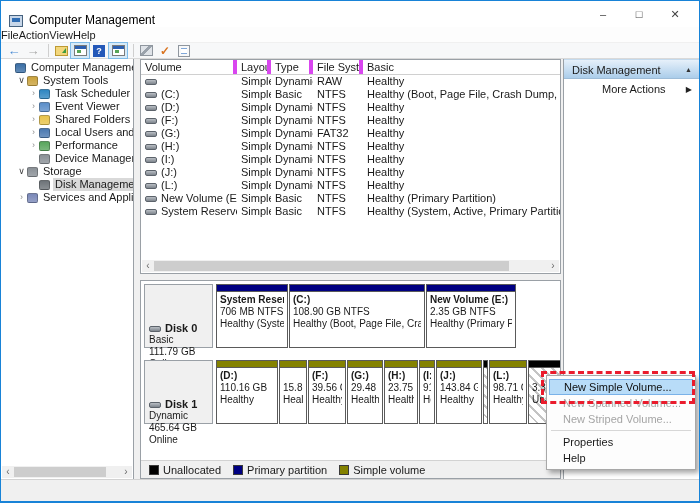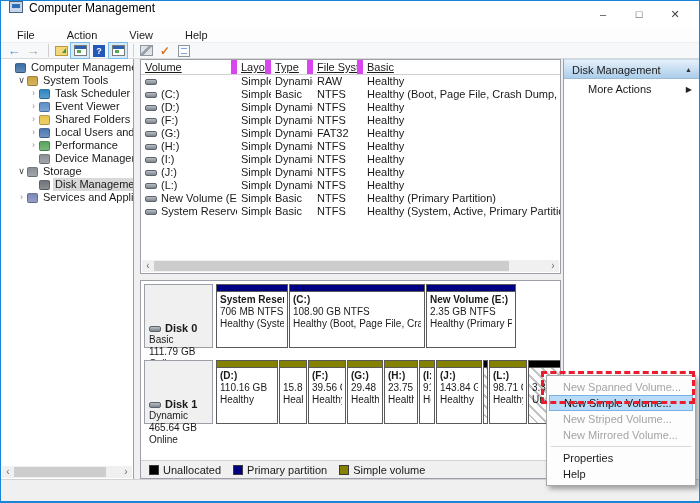--- a/index.html
+++ b/index.html
@@ -4,29 +4,29 @@
 <style>
   * { margin:0; padding:0; box-sizing:border-box; }
   html,body { background:#888; }
   body { font-family:"Liberation Sans", sans-serif; }
   .window {
     position:relative; width:700px; height:503px; background:#f0f0f0;
     border:1px solid #1883d7; border-bottom-width:2px; overflow:hidden;
     font-size:11px; color:#1a1a1a;
   }
   
-  .titlebar { position:absolute; left:0; top:0; right:0; height:26px; background:#fff; display:flex; align-items:flex-start; }
+  .titlebar { position:absolute; left:0; top:0; right:0; height:26px; background:#fff; display:flex; align-items:flex-end; }
   .app-icon { width:14px; height:12px; margin:0 6px 0 8px; position:relative; background:#c7d6e8; border:1px solid #46627f; }
   .app-icon::after { content:""; position:absolute; left:2px; top:2px; right:2px; height:4px; background:#2f6db4; }
   .title-text { font-size:12px; color:#000; }
   .win-controls { position:absolute; right:6px; top:0; height:26px; display:flex; }
   .win-btn { width:36px; height:26px; display:flex; align-items:center; justify-content:center; color:#444; font-size:11px; }
   
   .menubar { position:absolute; left:0; top:26px; right:0; height:16px; background:#fdfdfd; display:flex; align-items:center; border-bottom:1px solid #f0f0f0; }
-  .menu-item { padding:0 16px; height:16px; line-height:16px; }
+  .menu-item { padding:0 0; height:16px; line-height:16px; }
   
   .toolbar { position:absolute; left:0; top:42px; right:0; height:16px; background:#f7f8f9; border-bottom:1px solid #d9d9d9; display:flex; align-items:center; padding-left:4px; }
   .tb { width:18px; height:15px; display:flex; align-items:center; justify-content:center; margin-right:1px; }
   .tb-sep { width:6px; height:13px; border-right:1px solid #cfcfcf; margin:0 3px 0 0; }
   .glyph-back { color:#4a8bd4; font-weight:bold; font-size:13px; }
   .glyph-forward { color:#a8a8a8; font-weight:bold; font-size:13px; }
   .folder-shape { width:13px; height:10px; background:#f3d77c; border:1px solid #bd9a33; position:relative; }
   .folder-shape::after { content:""; position:absolute; right:1px; top:1px; width:0; height:0; border-left:4px solid transparent; border-bottom:5px solid #3f9b3f; }
   .win-shape { width:13px; height:11px; background:#fff; border:1px solid #7a7a7a; position:relative; }
   .win-shape::before { content:""; position:absolute; left:0; top:0; right:0; height:3px; background:#2b5fb0; }
@@ -44,21 +44,21 @@
   .chev-expanded { color:#404040; }
   .tree-ico { width:11px; height:10px; border-radius:2px; margin:0 3px 0 1px; flex:none; border:1px solid rgba(0,0,0,.25); }
   .tree-label { overflow:hidden; white-space:nowrap; padding:0 2px; }
   .tree-sel { background:#d9d9d9; }
   .main-pane { position:absolute; left:139px; top:58px; width:421px; height:420px; }
   .splitter-v { position:absolute; left:133px; top:58px; width:6px; height:420px; background:#f0f0f0; }
   .gap-right { position:absolute; left:560px; top:58px; width:2px; height:420px; background:#f0f0f0; }
   
   .volume-pane { position:absolute; left:0; top:0; width:421px; height:215px; background:#fff; border:1px solid #9aa0a6; overflow:hidden; }
   .vol-header { display:flex; height:15px; border-bottom:1px solid #d0d0d0; background:#fff; }
-  .vol-hcell { border-right:6px solid #d946ef; padding:1px 0 0 4px; overflow:hidden; white-space:nowrap; flex:none;text-decoration:underline; }
+  .vol-hcell { border-right:4px solid #d946ef; padding:1px 0 0 4px; overflow:hidden; white-space:nowrap; flex:none; }
   .vol-row { display:flex; height:13px; line-height:13px; }
   .vol-cell { flex:none; padding-left:4px; overflow:hidden; white-space:nowrap; }
   .mini-disk { display:inline-block; width:12px; height:6px; background:linear-gradient(#b9bec4,#7e858d); border:1px solid #5c636b; border-radius:2px; margin-right:4px; vertical-align:middle; }
   .hscroll { position:absolute; left:1px; right:1px; bottom:1px; height:12px; background:#f0f0f0; display:flex; align-items:center; }
   .scroll-arrow { width:12px; text-align:center; color:#6a6a6a; font-size:10px; line-height:12px; flex:none; }
   .scroll-thumb { height:10px; background:#cdcdcd; }
   
   .splitter-h { position:absolute; left:0; top:215px; width:421px; height:6px; background:#f0f0f0; }
   .graph-pane { position:absolute; left:0; top:221px; width:421px; height:199px; background:#fff; border:1px solid #9aa0a6; overflow:hidden; }
   .disk-row { position:absolute; left:3px; width:414px; height:66px; }
@@ -74,21 +74,21 @@
   .part-unalloc { background:repeating-linear-gradient(45deg,#ffffff 0 5px,#c4c4c4 5px 7px); }
   
   .legend { position:absolute; left:0; bottom:0; width:419px; height:18px; background:#f0f0f0; border-top:1px solid #d2d2d2; display:flex; align-items:center; padding-left:8px; }
   .legend-item { display:flex; align-items:center; margin-right:12px; }
   .legend-swatch { width:10px; height:10px; border:1px solid #3a3a3a; margin-right:4px; flex:none; }
   
   .actions-pane { position:absolute; left:562px; top:58px; width:137px; height:420px; background:#fff; border-left:1px solid #9aa0a6; }
   .actions-header { height:19px; line-height:19px; padding-left:8px; font-weight:bold; border-bottom:1px solid #d7d7d7; }
   .actions-group { height:20px; line-height:20px; padding-left:8px; background:linear-gradient(#e6f0fa,#abcdea); border-top:1px solid #c3d9ec; border-bottom:1px solid #9dbcd8; position:relative; }
   .actions-group .tri { position:absolute; right:8px; top:0; font-size:7px; color:#333; }
-  .actions-more { height:20px; line-height:20px; padding-left:24px; position:relative; }
+  .actions-more { height:20px; line-height:20px; padding-left:38px; position:relative; }
   .actions-more .tri { position:absolute; right:8px; top:1px; font-size:8px; color:#222; }
   
   .statusbar { position:absolute; left:0; right:0; top:478px; height:22px; background:#f0f0f0; border-top:1px solid #d2d2d2; }
   
   .context-menu { position:absolute; left:545px; top:374px; width:150px; background:#fdfdfd; border:1px solid #a8a8a8; box-shadow:3px 3px 5px rgba(0,0,0,.35); padding:3px 0; z-index:50; }
   .cm-item { height:16px; line-height:16px; padding-left:14px; white-space:nowrap; overflow:hidden; margin:0 2px; }
   .cm-normal { color:#1a1a1a; }
   .cm-disabled { color:#a5a5a5; }
   .cm-highlight { background:#b8dcf8; border:1px solid #7ab2e8; line-height:14px; color:#0f0f0f; }
   .cm-sep { height:0; border-top:1px solid #d7d7d7; margin:3px 4px; }
@@ -403,23 +403,22 @@
     </div>
     <div class="actions-more">
       <span>More Actions</span>
       <span class="tri">▶</span>
     </div>
   </div>
 
   <div class="statusbar"></div>
 
   <div class="context-menu" id="context-menu">
+      <div class="cm-item cm-highlight">New Simple Volume...</div>
       <div class="cm-item cm-disabled">New Spanned Volume...</div>
-      <div class="cm-item cm-highlight">New Simple Volume...</div>
       <div class="cm-item cm-disabled">New Striped Volume...</div>
-      <div class="cm-item cm-disabled">New Mirrored Volume...</div>
       <div class="cm-sep"></div>
       <div class="cm-item cm-normal">Properties</div>
       <div class="cm-item cm-normal">Help</div>
     </div>
   <div class="red-box"></div>
 
 </div>
 
 </body></html>

